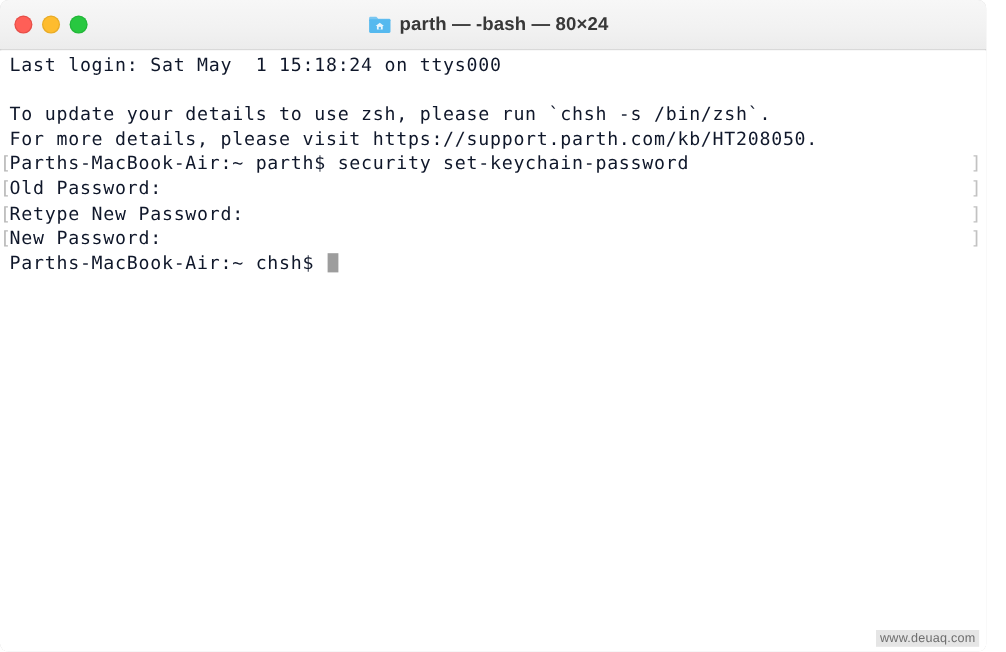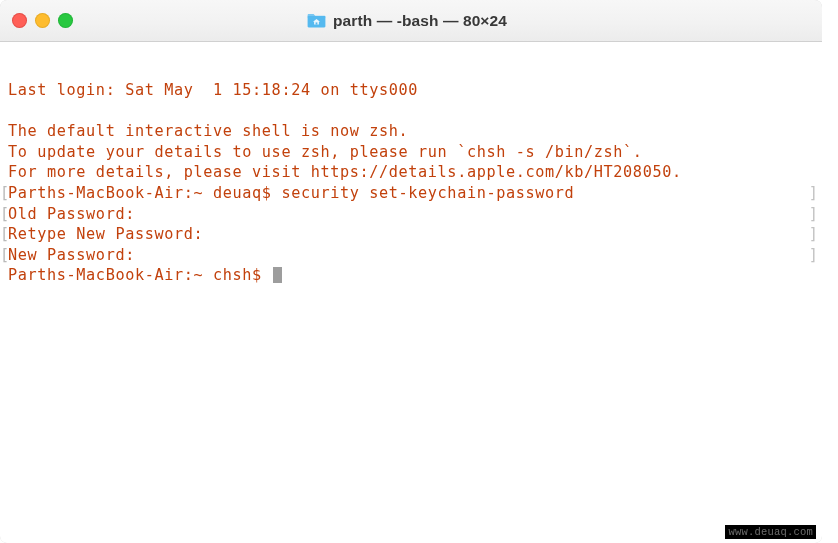--- a/index.html
+++ b/index.html
@@ -90,22 +90,21 @@
   #screen {
     position: absolute;
     left: 0;
     top: 0;
     right: 0;
     bottom: 0;
     padding: 2px 0 4px 0;
     font-family: "DejaVu Sans Mono", "Liberation Mono", monospace;
     font-size: 15.2px;
     line-height: 20.6px;
-    color: #c2410c;
-    margin-top: 36px;
+    color: #0f172a;
   }
 
   .row {
     position: relative;
     height: 20.6px;
     white-space: pre;
     padding-left: 8px;
     letter-spacing: 0.62px;
   }
   .row .txt { display: inline; }
@@ -135,24 +134,24 @@
     background: #9d9d9d;
     vertical-align: -3px;
     margin-left: 1px;
   }
 
   
   #watermark {
     position: absolute;
     right: 6px;
     bottom: 4px;
-    font-family: Liberation Mono, monospace;
+    font-family: Liberation Sans, sans-serif;
     font-size: 10.5px;
     color: #6d6d6d;
-    background: #000000;
+    background: #e5e5e5;
     padding: 1px 3px;
     letter-spacing: 0.2px;
   }
 </style>
 </head>
 <body>
 
 <div id="window">
 
   <div id="titlebar">
@@ -171,24 +170,23 @@
         <rect x="8.6" y="10.4" width="1.8" height="2.2" fill="#55b9ef"></rect>
       </svg>
       <span id="window-title">parth — -bash — 80×24</span>
     </div>
   </div>
 
   <div id="terminal">
     <div id="screen">
         <div class="row"><span class="txt">Last login: Sat May  1 15:18:24 on ttys000</span></div>
         <div class="row"><span class="txt"></span></div>
-        <div class="row"><span class="txt">The default interactive shell is now zsh.</span></div>
         <div class="row"><span class="txt">To update your details to use zsh, please run `chsh -s /bin/zsh`.</span></div>
-        <div class="row"><span class="txt">For more details, please visit https://details.apple.com/kb/HT208050.</span></div>
-        <div class="row marked"><span class="txt">Parths-MacBook-Air:~ deuaq$ security set-keychain-password</span></div>
+        <div class="row"><span class="txt">For more details, please visit https://support.parth.com/kb/HT208050.</span></div>
+        <div class="row marked"><span class="txt">Parths-MacBook-Air:~ parth$ security set-keychain-password</span></div>
         <div class="row marked"><span class="txt">Old Password:</span></div>
         <div class="row marked"><span class="txt">Retype New Password:</span></div>
         <div class="row marked"><span class="txt">New Password:</span></div>
         <div class="row"><span class="txt">Parths-MacBook-Air:~ chsh$ </span><span class="cursor"></span></div>
       </div>
     <div id="watermark">www.deuaq.com</div>
   </div>
 
 </div>
 

